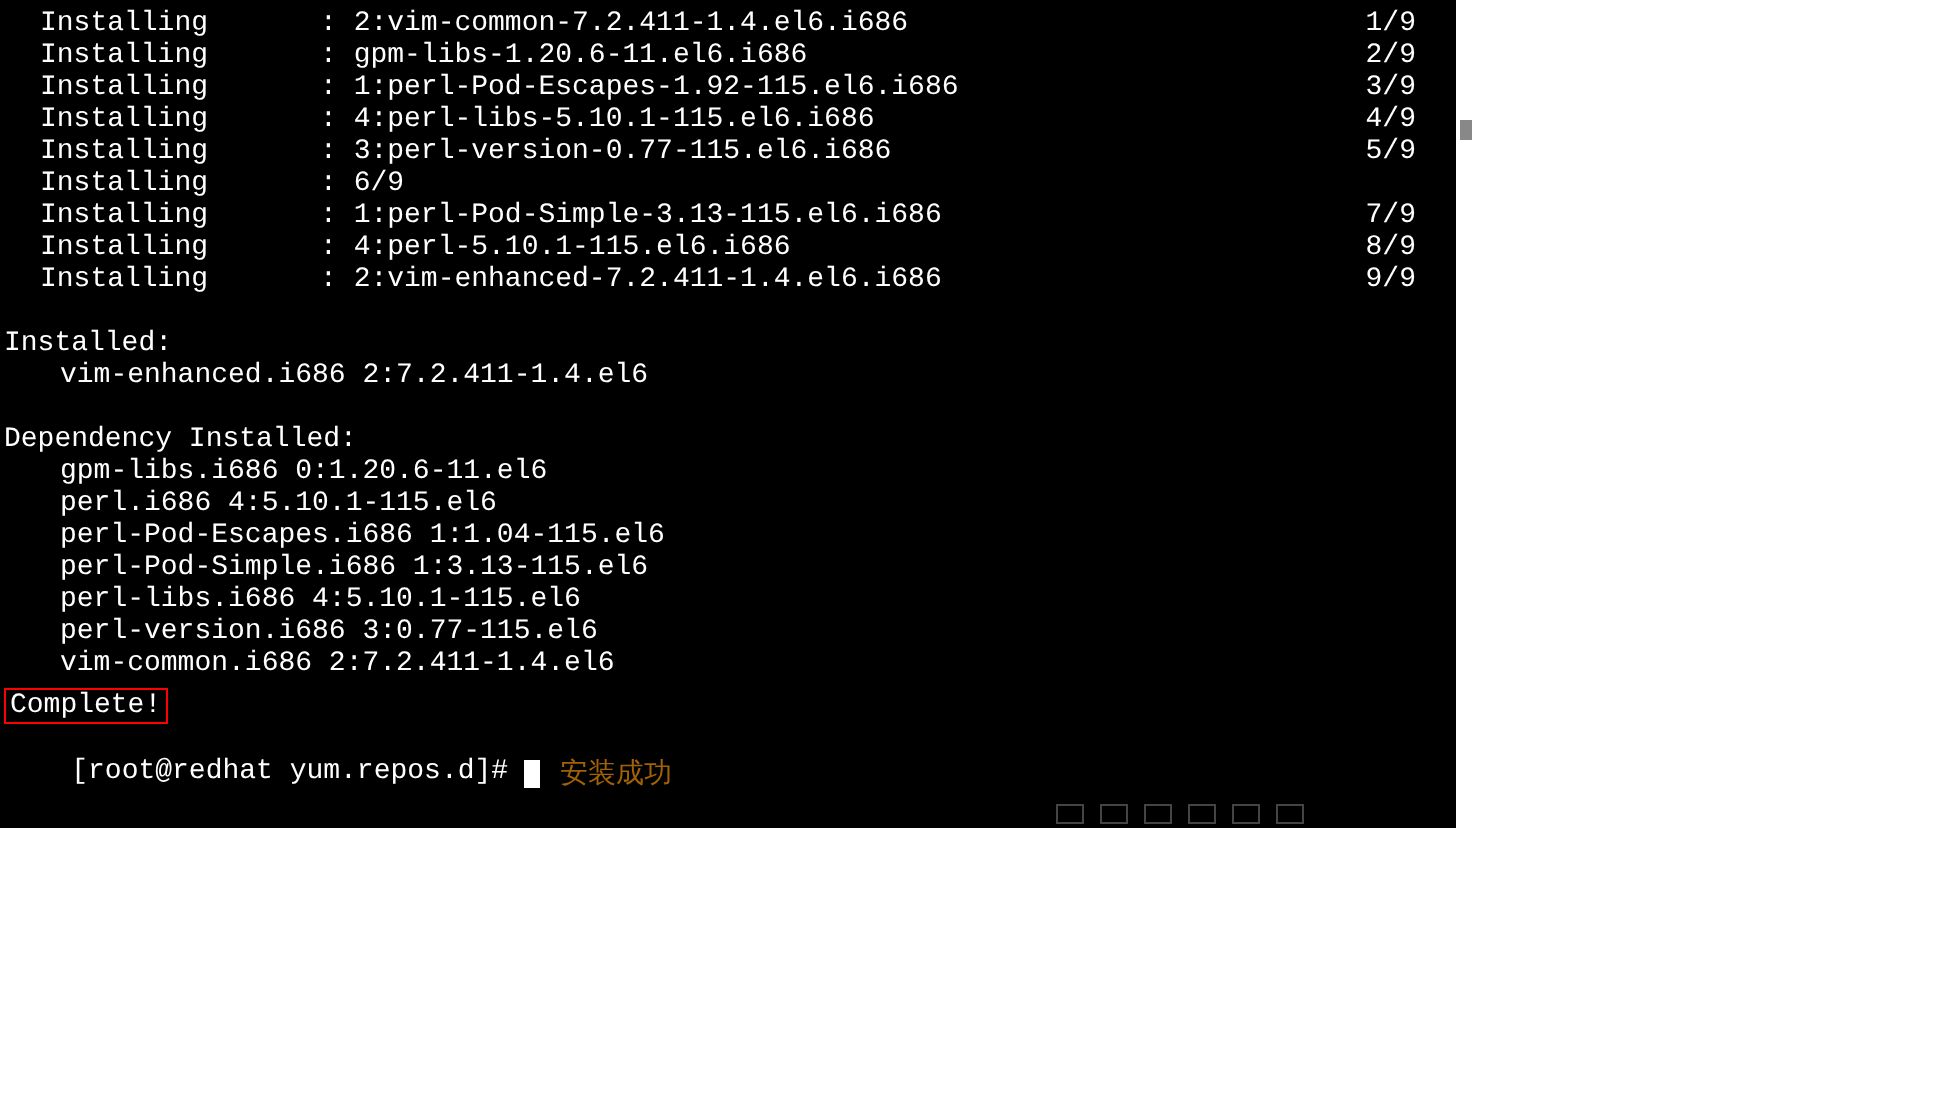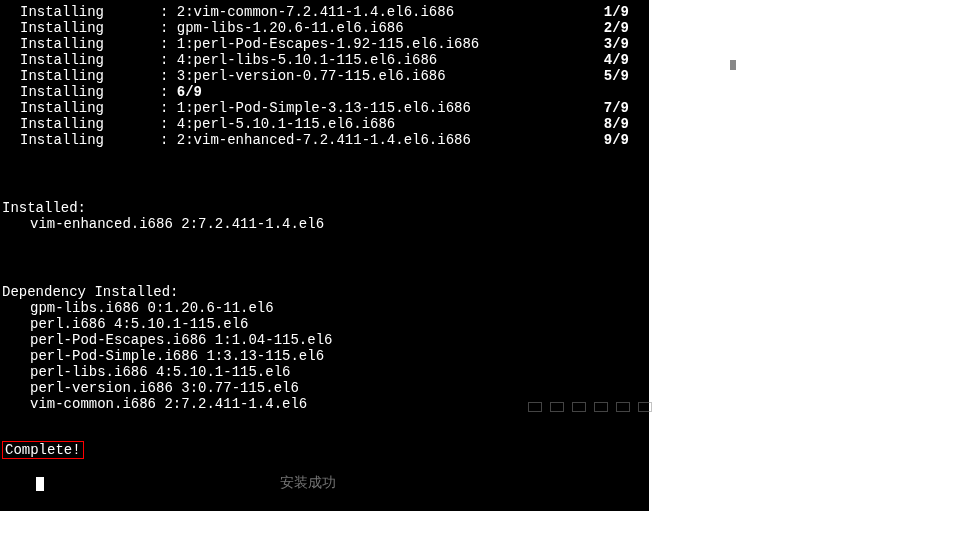--- a/index.html
+++ b/index.html
@@ -7,44 +7,42 @@
       background: #fff;
       font-family: "Courier New", monospace;
       font-size: 14px;
       width: 974px;
       height: 557px;
       overflow: hidden;
     }
     .terminal {
       background: #000;
       color: #fff;
-      width: 649px;
+      width: 728px;
       padding: 4px 0;
       line-height: 16px;
       position: relative;
     }
     .install-line {
       display: flex;
       padding-left: 20px;
       white-space: pre;
     }
     .install-label {
       width: 140px;
     }
     .install-pkg {
       flex: 1;
     }
     .install-count {
       padding-right: 20px;
-      font-weight: bold;
     }
     .plain-line {
       padding-left: 2px;
       white-space: pre;
-      margin-top: 36px;
     }
     .indented-line {
       padding-left: 30px;
       white-space: pre;
     }
     .complete-box {
       border: 1px solid red;
       display: inline-block;
       padding: 0 2px;
       margin-top: 4px;
@@ -58,22 +56,22 @@
     }
     .cursor {
       display: inline-block;
       width: 8px;
       height: 14px;
       background: #fff;
       vertical-align: text-bottom;
     }
     .annotation {
       position: absolute;
-      color: #737373;
-      font-family: Liberation Serif, serif;
+      color: #a16207;
+      font-family: Liberation Sans, sans-serif;
       font-size: 14px;
       left: 280px;
       bottom: 20px;
     }
     .blank {
       height: 16px;
     }
     .sidebar-right {
       position: absolute;
       right: 238px;
@@ -169,28 +167,28 @@
 
   <div class="plain-line">Dependency Installed:</div>
   <div class="indented-line">gpm-libs.i686 0:1.20.6-11.el6</div>
   <div class="indented-line">perl.i686 4:5.10.1-115.el6</div>
   <div class="indented-line">perl-Pod-Escapes.i686 1:1.04-115.el6</div>
   <div class="indented-line">perl-Pod-Simple.i686 1:3.13-115.el6</div>
   <div class="indented-line">perl-libs.i686 4:5.10.1-115.el6</div>
   <div class="indented-line">perl-version.i686 3:0.77-115.el6</div>
   <div class="indented-line">vim-common.i686 2:7.2.411-1.4.el6</div>
 
-  <div style="padding-left:2px;margin-top:25px;">
+  <div style="padding-left:2px;">
     <span class="complete-box">
       <span class="complete-text">Complete!</span>
     </span>
   </div>
 
   <div class="prompt-line">
-    <span class="cursor"></span>
+    <span>[root@redhat yum.repos.d]# </span><span class="cursor"></span>
   </div>
 
   <div class="annotation">安装成功</div>
 </div>
 <div class="sidebar-right"></div>
 </div>
 
 <div class="bottom-icons">
   <div class="icon-box"></div>
   <div class="icon-box"></div>

